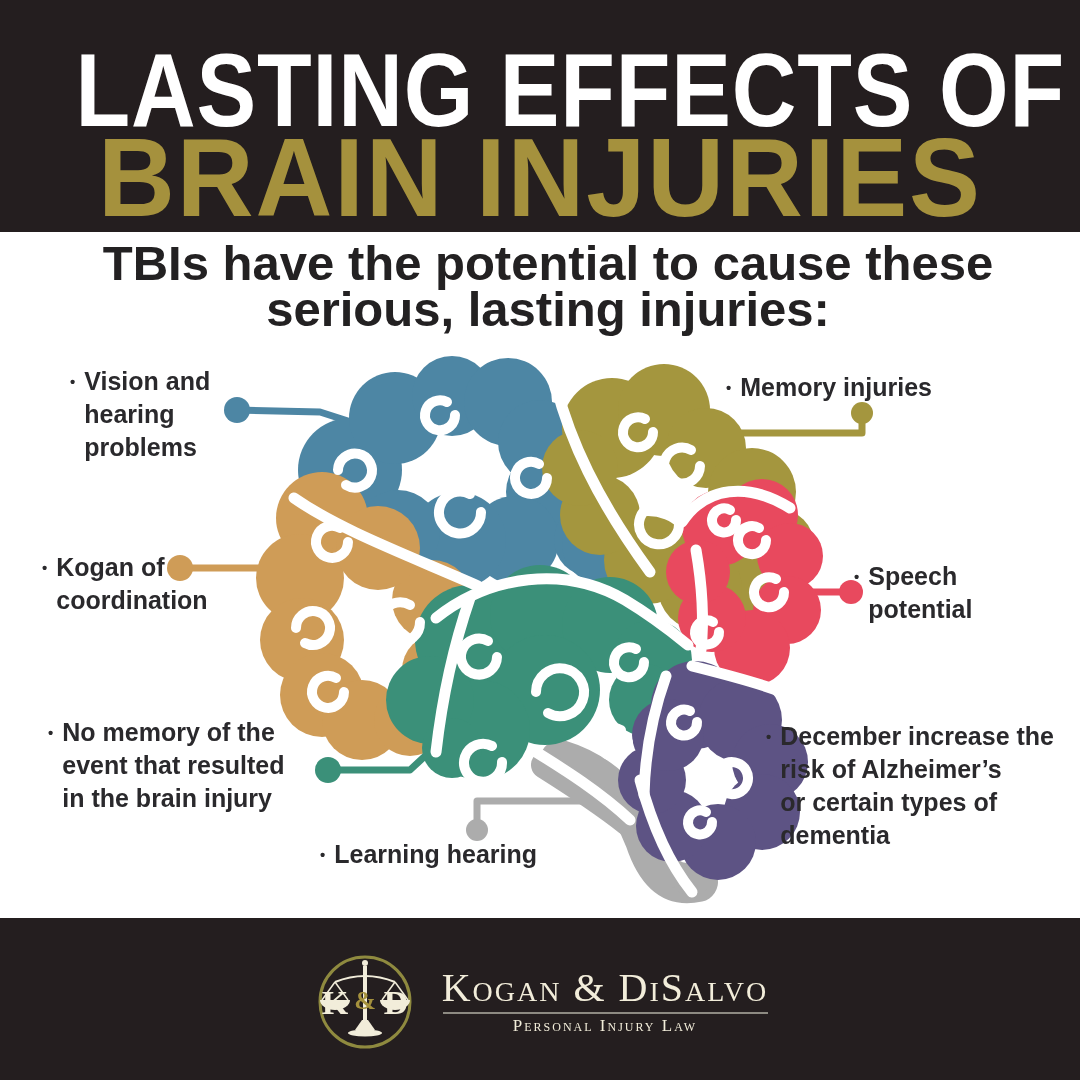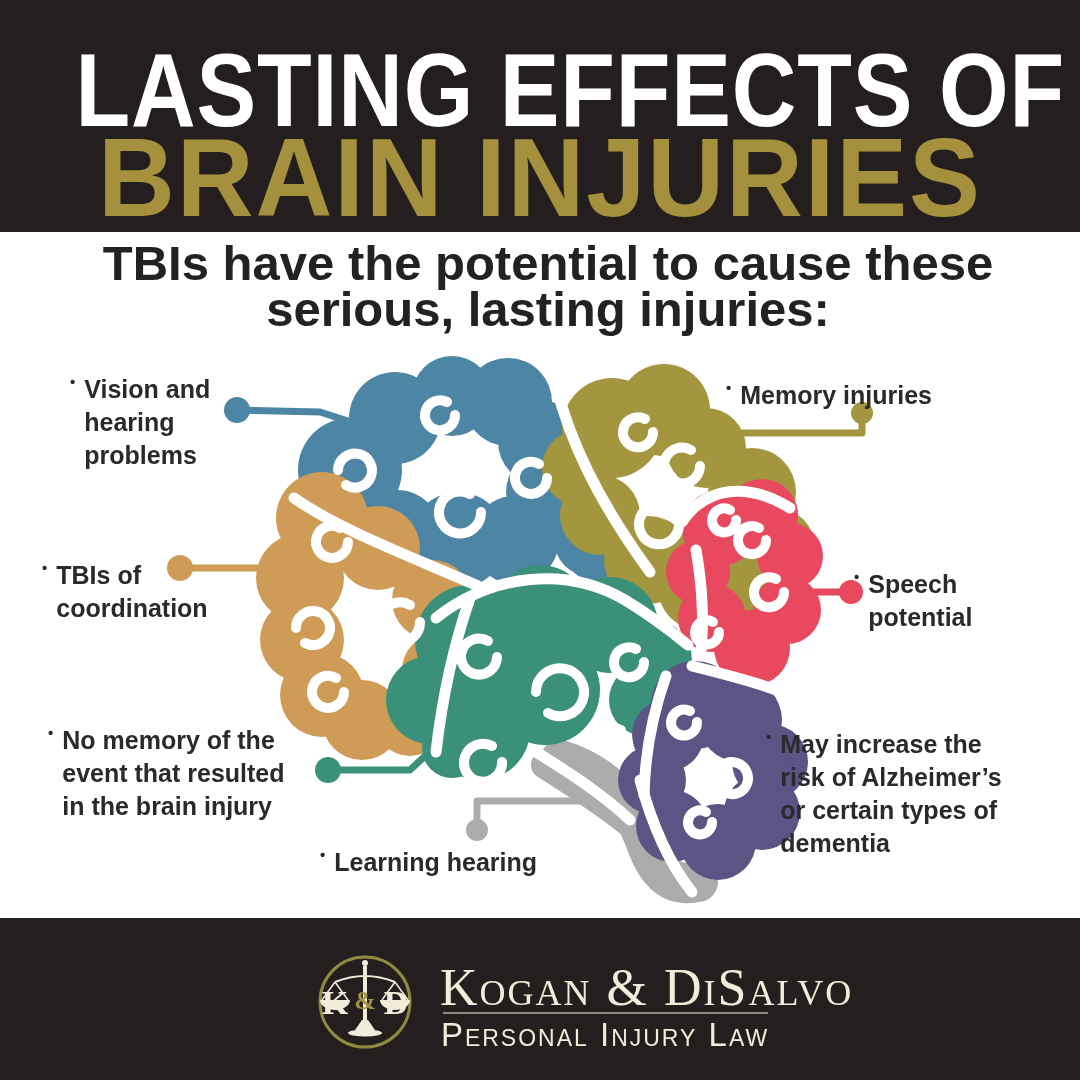--- a/index.html
+++ b/index.html
@@ -23,37 +23,37 @@
   .s-red{stroke:var(--c-red)} .s-teal{stroke:var(--c-teal)} .s-purple{stroke:var(--c-purple)}
   .s-gray{stroke:var(--c-gray)}
   .conn{fill:none;stroke-width:7;stroke-linecap:round;stroke-linejoin:round;}
   .stem{fill:none;stroke-linecap:round;}
   .seam{fill:none;stroke:#fff;stroke-width:11;stroke-linecap:round;}
   .curl{fill:none;stroke:#fff;stroke-width:10;stroke-linecap:round;}
   
   .label{position:absolute;display:flex;gap:9px;color:var(--c-label);
          font-size:25px;line-height:33px;font-weight:700;}
   .label .bullet{font-size:15px;line-height:33px;flex:0 0 auto;}
-  .label .lines{white-space:pre-line;margin-top:8px;}
+  .label .lines{white-space:pre-line;}
   .lb-vision{left:70px;top:365px;}
   .lb-memory{left:726px;top:371px;}
   .lb-coordination{left:42px;top:551px;}
   .lb-speech{left:854px;top:560px;}
   .lb-nomemory{left:48px;top:716px;}
   .lb-learning{left:320px;top:838px;}
   .lb-alzheimers{left:766px;top:720px;}
   
   .footer{position:absolute;left:0;top:918px;width:1080px;height:162px;background:var(--c-bg_black);}
   #logo-svg{position:absolute;left:305px;top:24px;width:120px;height:120px;}
   .firm-block{position:absolute;left:440px;top:50px;width:330px;text-align:center;}
   .firm-name{font-family:"Liberation Serif","DejaVu Serif",serif;font-variant:small-caps;
-             font-size:52px;line-height:40px;letter-spacing:2px;color:var(--c-cream);white-space:nowrap;}
+             font-size:40px;line-height:40px;letter-spacing:2px;color:var(--c-cream);white-space:nowrap;}
   .firm-rule{margin:4px auto 2px auto;width:325px;height:2px;background:var(--c-rule);}
-  .firm-tagline{font-family:Liberation Sans, sans-serif;font-variant:small-caps;
-                font-size:33px;letter-spacing:2px;color:var(--c-cream);white-space:nowrap;}
+  .firm-tagline{font-family:Liberation Serif, serif;font-variant:small-caps;
+                font-size:17px;letter-spacing:2px;color:var(--c-cream);white-space:nowrap;}
   .logo-text{font-family:"Liberation Serif","DejaVu Serif",serif;font-weight:700;}
 </style>
 </head>
 <body>
 
 <div id="poster">
 
   <div class="header">
     <div class="title-line title-1">LASTING EFFECTS OF</div>
     <div class="title-line title-2">BRAIN INJURIES</div>
@@ -212,41 +212,41 @@
     <div class="lines">Vision and
 hearing
 problems</div>
   </div>
   <div class="label lb-memory">
     <span class="bullet">•</span>
     <div class="lines">Memory injuries</div>
   </div>
   <div class="label lb-coordination">
     <span class="bullet">•</span>
-    <div class="lines">TBIs of
+    <div class="lines">Kogan of
 coordination</div>
   </div>
   <div class="label lb-speech">
     <span class="bullet">•</span>
     <div class="lines">Speech
 potential</div>
   </div>
   <div class="label lb-nomemory">
     <span class="bullet">•</span>
     <div class="lines">No memory of the
 event that resulted
 in the brain injury</div>
   </div>
   <div class="label lb-learning">
     <span class="bullet">•</span>
     <div class="lines">Learning hearing</div>
   </div>
   <div class="label lb-alzheimers">
     <span class="bullet">•</span>
-    <div class="lines">May increase the
+    <div class="lines">December increase the
 risk of Alzheimer’s
 or certain types of
 dementia</div>
   </div>
 
   <div class="footer">
     <svg id="logo-svg" viewBox="0 0 120 120" aria-hidden="true">
       <circle cx="60" cy="60" r="45" fill="none" stroke="var(--c-ring)" stroke-width="3"></circle>
       <g stroke="var(--c-cream)" fill="none" stroke-width="2">
         <line x1="60" y1="24" x2="60" y2="86" stroke-width="4"></line>

